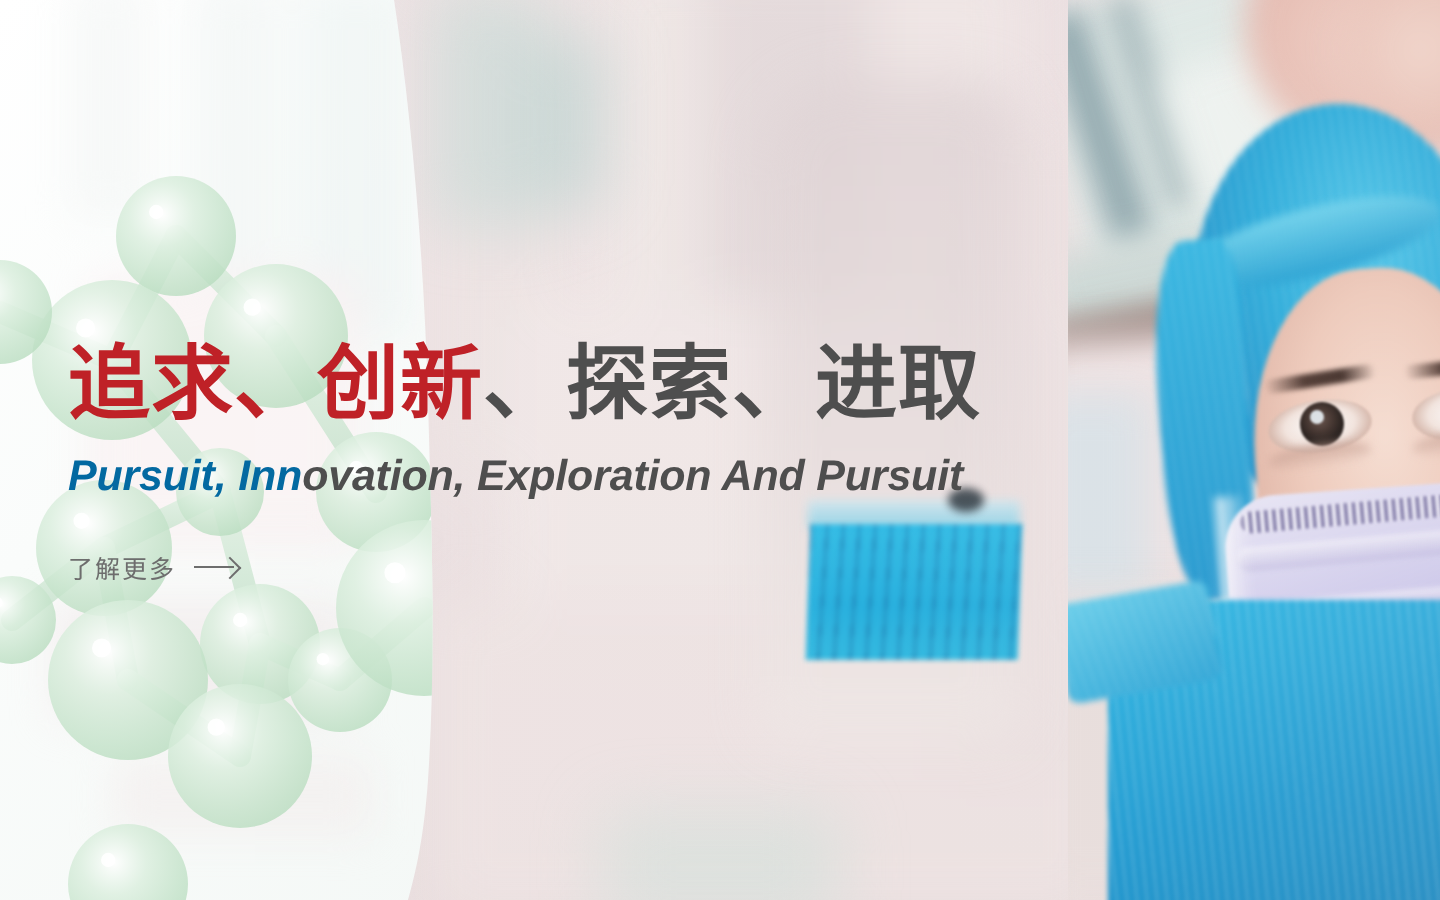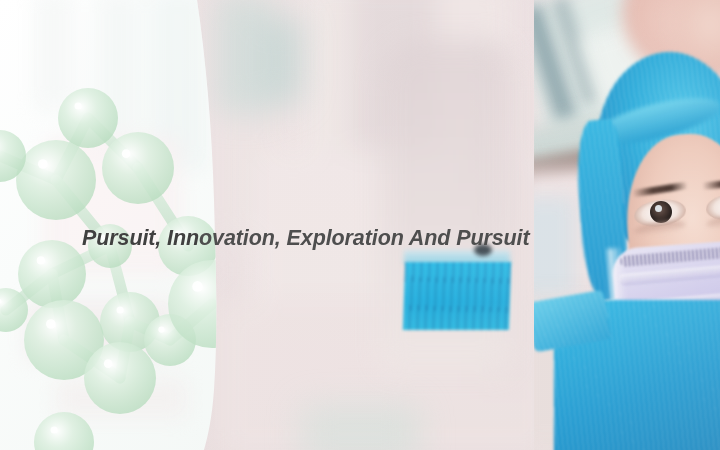--- a/index.html
+++ b/index.html
@@ -253,21 +253,21 @@
 
   .subline{
     position:absolute;left:34px;top:228px;
     font-size:21.5px;
     font-weight:700;
     font-style:italic;
     letter-spacing:-.1px;
     line-height:1;
     white-space:nowrap;
   }
-  .subline .seg-red{color:#404040;margin-left:48px;}
+  .subline .seg-red{color:#0369a1;}
   .subline .seg-grey{color:#4e4e4e;}
 
   .more-link{
     position:absolute;left:34px;top:274px;
     display:flex;align-items:center;gap:9px;
     font-size:12.5px;color:#6d6d6d;letter-spacing:1px;
     text-decoration:none;cursor:pointer;
   }
   .more-link .arrow{
     display:inline-block;width:22px;height:10px;position:relative;
@@ -420,20 +420,27 @@
             <circle cx="94.1" cy="370" r="3.5999999999999996" fill="#ffffff" opacity=".9"></circle>
             <circle cx="46" cy="250" r="22" fill="url(#atomGrad)"></circle>
             <circle cx="38.74" cy="241.2" r="2.6399999999999997" fill="#ffffff" opacity=".9"></circle>
           </g>
       </svg>
     </div>
   </div>
 
   <div class="copy">
 
+    <div class="headline">
+      <span class="seg-red">追求、创新</span><span class="seg-grey">、探索、进取</span>
+    </div>
 
     <div class="subline">
       <span class="seg-red">Pursuit, Inn</span><span class="seg-grey">ovation, Exploration And Pursuit</span>
     </div>
 
+    <a class="more-link" href="#">
+      <span>了解更多</span>
+      <span class="arrow"></span>
+    </a>
 
   </div>
 </div>
 
 </body></html>

